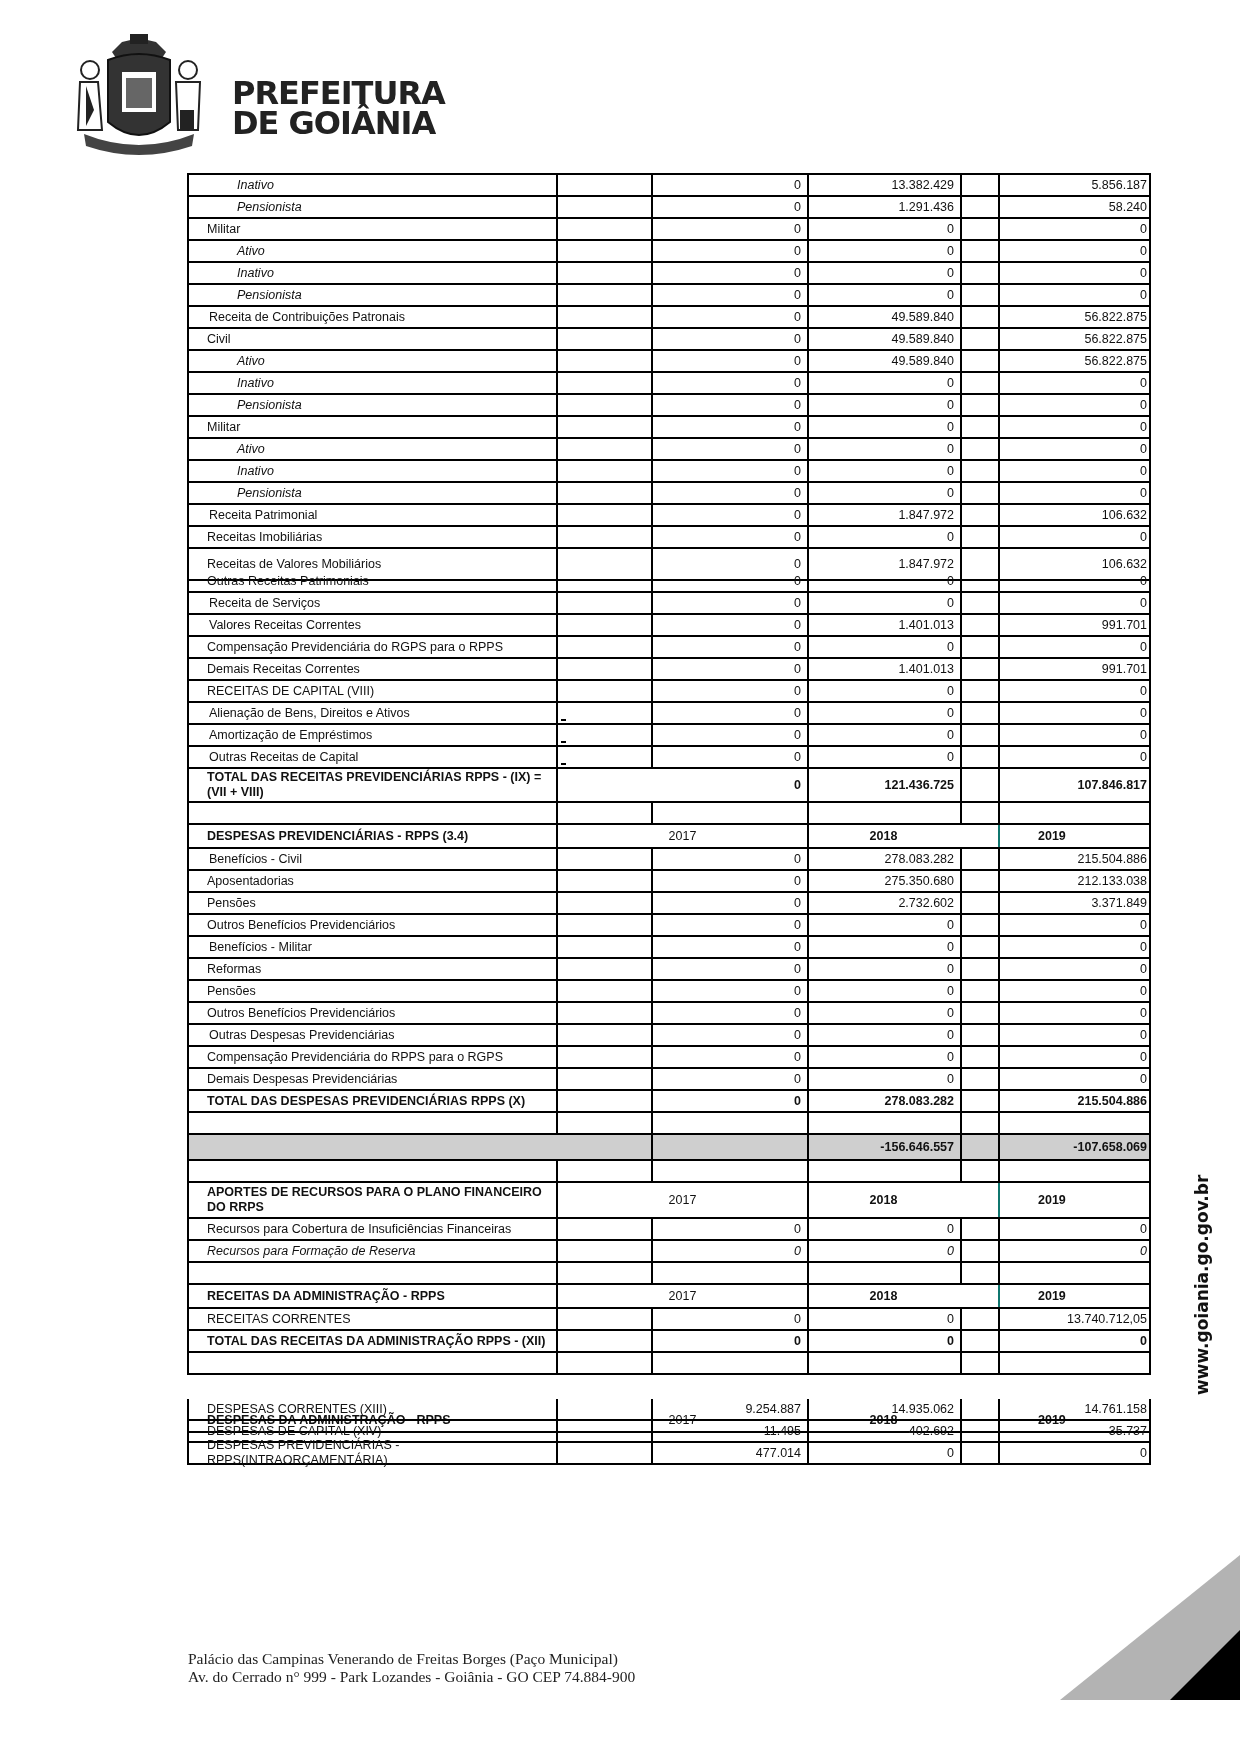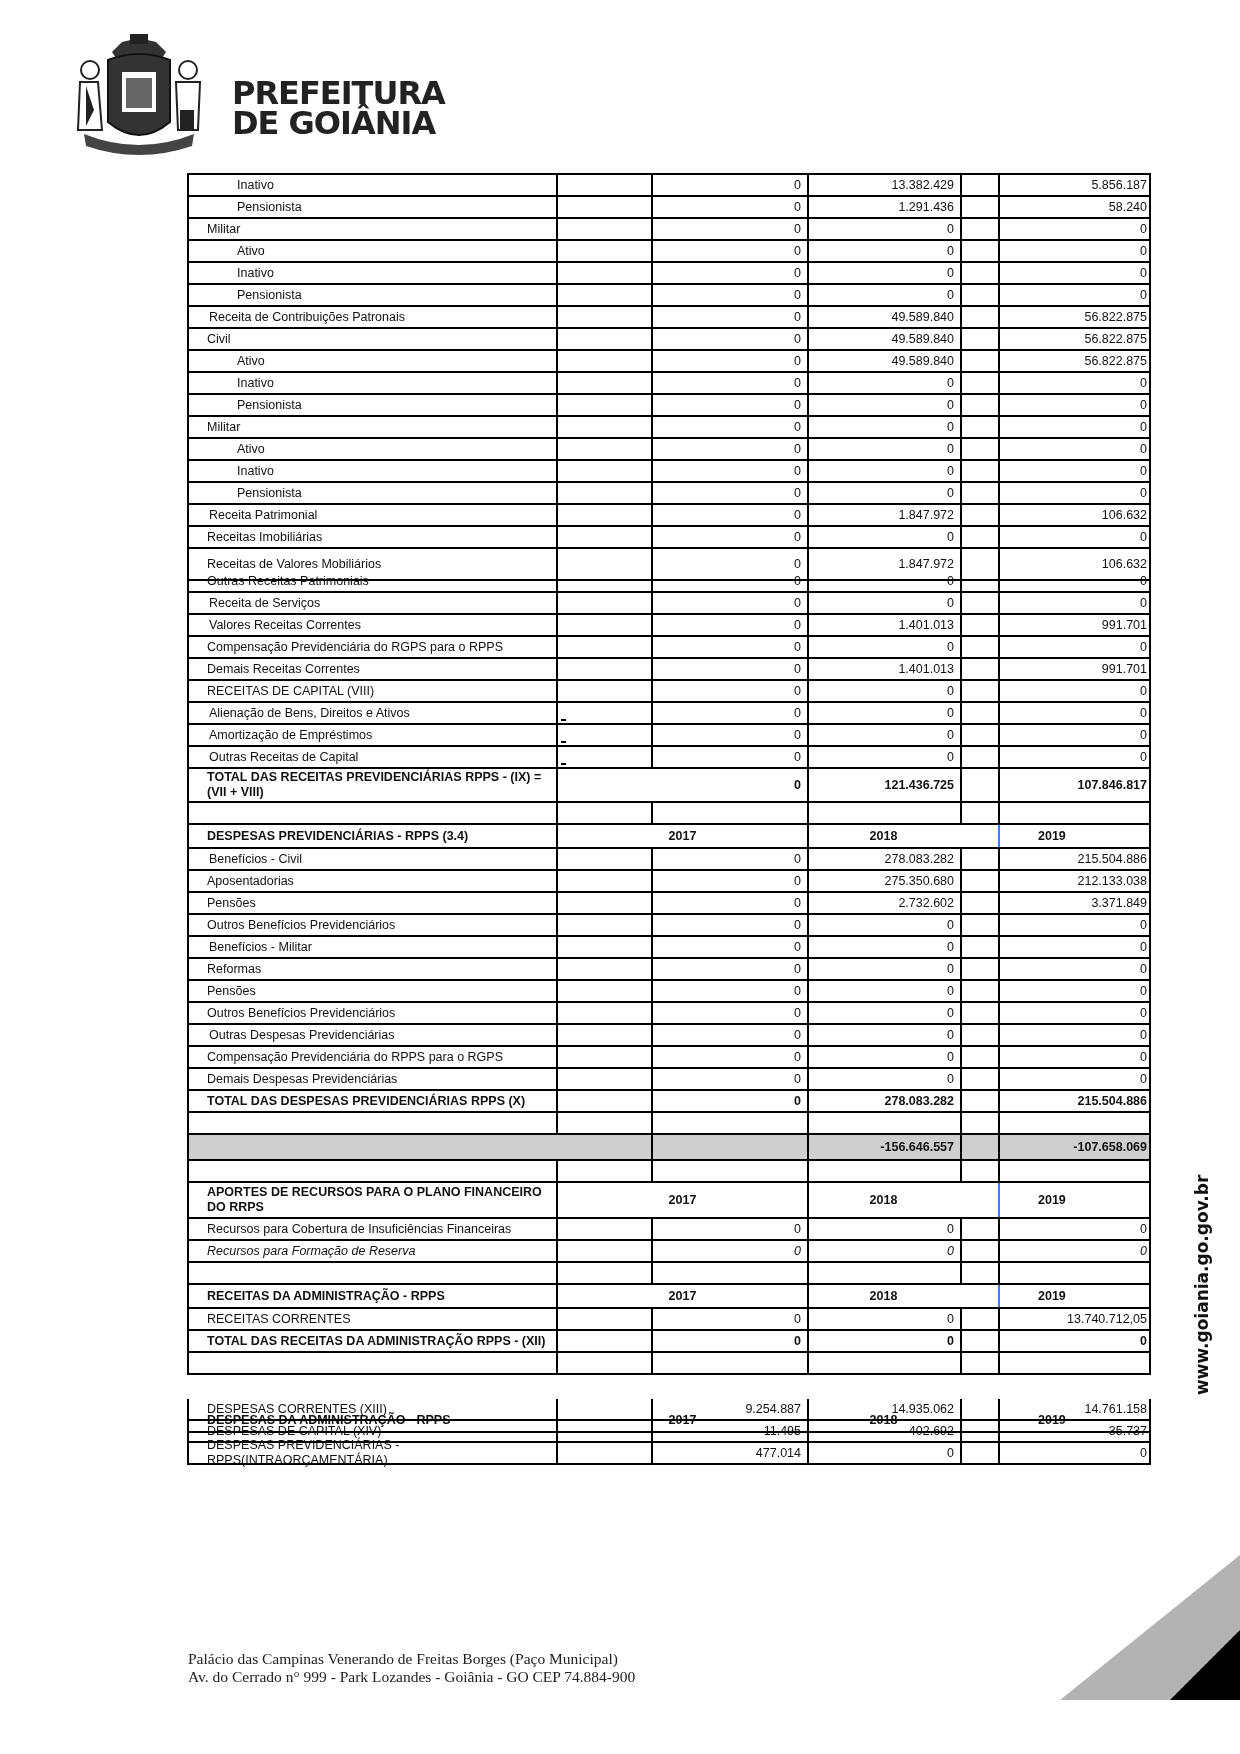--- a/index.html
+++ b/index.html
@@ -11,27 +11,27 @@
   .row { position:absolute; left:0; width:964px; box-sizing:border-box; border-left:2px solid #000; border-right:2px solid #000; border-bottom:2px solid #000; font-size:12.5px; }
   .row.first { border-top:2px solid #000; }
   .row.gray { background:#cfcfcf; }
   .cell { position:absolute; top:0; bottom:0; box-sizing:border-box; display:flex; align-items:center; white-space:nowrap; overflow:visible; }
   .lbl { left:0; width:369px; padding-left:18px; border-right:2px solid #000; line-height:15px; white-space:normal; }
   .v0 { left:369px; width:95px; border-right:2px solid #000; }
   .v1 { left:464px; width:156px; border-right:2px solid #000; justify-content:flex-end; padding-right:6px; }
   .v2 { left:620px; width:153px; border-right:2px solid #000; justify-content:flex-end; padding-right:6px; }
   .v3 { left:773px; width:38px; border-right:2px solid #000; }
   .v4 { left:811px; width:151px; justify-content:flex-end; padding-right:4px; }
-  .hdr .y1 { left:369px; width:251px; border-right:2px solid #000; justify-content:center; font-weight:bold; }
-  .hdr .y2 { left:620px; width:191px; border-right:2px solid #3b82f6; justify-content:center; font-weight:bold; padding-right:40px; }
+  .hdr .y1 { left:369px; width:251px; border-right:2px solid #000; justify-content:center; font-weight:normal; }
+  .hdr .y2 { left:620px; width:191px; border-right:2px solid #0f766e; justify-content:center; font-weight:bold; padding-right:40px; }
   .hdr .y3 { left:811px; width:151px; justify-content:flex-start; padding-left:38px; font-weight:bold; }
   .bold { font-weight:bold; }
   .ind1 { padding-left:20px; }
   .ind2 { }
-  .ind3 { padding-left:48px; }
+  .ind3 { padding-left:48px;font-style:italic; }
   .tot .v3 { border-right:2px solid #000; }
   .tick { position:absolute; left:372px; bottom:2px; width:5px; height:2px; background:#000; }
   .footer { position:absolute; left:188px; top:1650px; font-family:"Liberation Serif", serif; font-size:15.5px; line-height:18px; color:#222; }
   .site { position:absolute; left:1192px; top:1395px; transform-origin:left top; transform:rotate(-90deg); font-family:"DejaVu Sans", sans-serif; font-weight:bold; font-size:17px; color:#111; white-space:nowrap; }
   .corner { position:absolute; left:1060px; top:1555px; width:180px; height:145px; }
 </style>
 </head>
 <body>
 
 <div class="logo">

